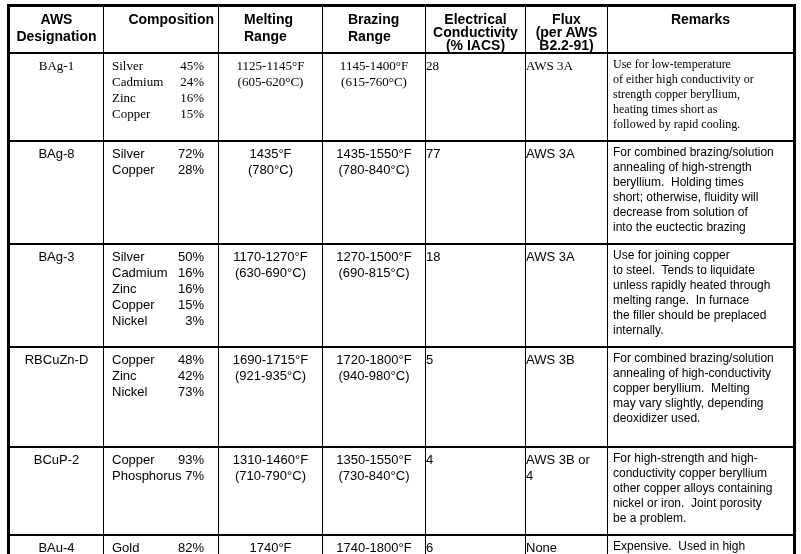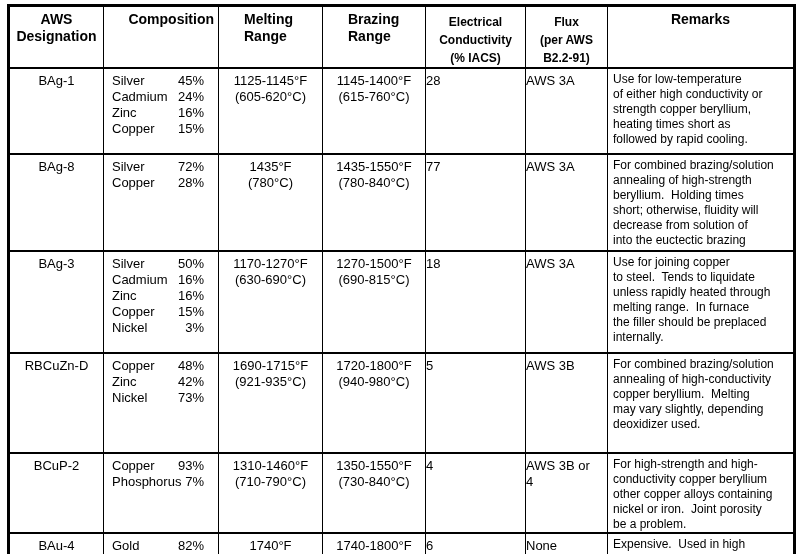--- a/index.html
+++ b/index.html
@@ -20,37 +20,37 @@
   }
   th, td {
     border: 1px solid #000;
     vertical-align: top;
     overflow: hidden;
   }
   thead tr { height: 47px; }
   thead th { border-bottom: 2px solid #000; }
   tbody td { border-top: 2px solid #000; }
 
-  tbody tr:nth-child(1) { height: 76px; }
+  tbody tr:nth-child(1) { height: 76px; font-family: Liberation Serif, serif; }
   tbody tr:nth-child(2) { height: 97px; }
   tbody tr:nth-child(3) { height: 93px; }
   tbody tr:nth-child(4) { height: 100px; }
   tbody tr:nth-child(5) { height: 77px; }
   tbody tr:nth-child(6) { height: 46px; }
 
   th {
     font-weight: bold;
     font-size: 14px;
     line-height: 17px;
     white-space: pre-line;
     padding-top: 4px;
   }
   th.th-comp  { text-align: right; padding-right: 4px; }
   th.th-left  { text-align: left;  padding-left: 25px; }
-  th.th-small { font-size: 12px; line-height: 18px; padding-top: 6px; }
+  th.th-small { font-size: 14px; line-height: 13px; padding-top: 6px; }
 
   td { font-size: 13px; line-height: 16px; padding-top: 4px; }
 
   td.c-desig { text-align: center; }
 
   td.c-comp { padding: 4px 14px 16px 8px; }
   .comp-line {
     display: flex;
     justify-content: space-between;
     line-height: 16px;
@@ -60,21 +60,21 @@
     text-align: center;
     white-space: pre-line;
   }
   td.c-cond, td.c-flux {
     text-align: left;
     white-space: pre-line;
   }
   td.c-remarks {
     font-size: 12px;
     line-height: 15px;
-    padding: 3px 2px 0 5px;
+    padding: 3px 2px 8px 5px;
     white-space: pre-wrap;
   }
 
   .caption {
     margin: 9px 0 0 4px;
     font-style: italic;
     font-weight: bold;
     font-size: 13.5px;
   }
 </style>

